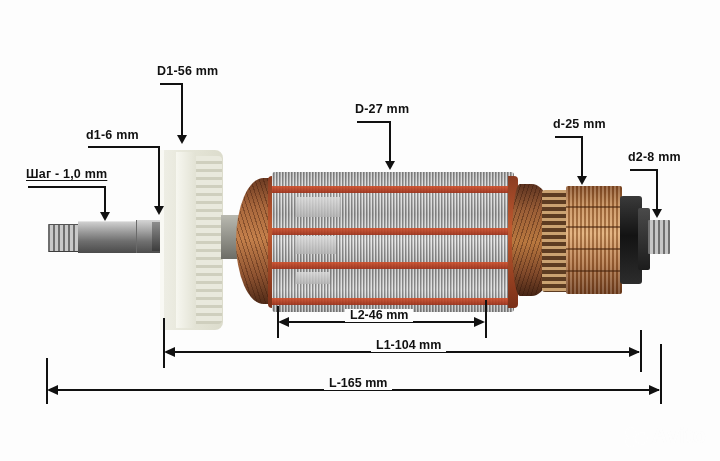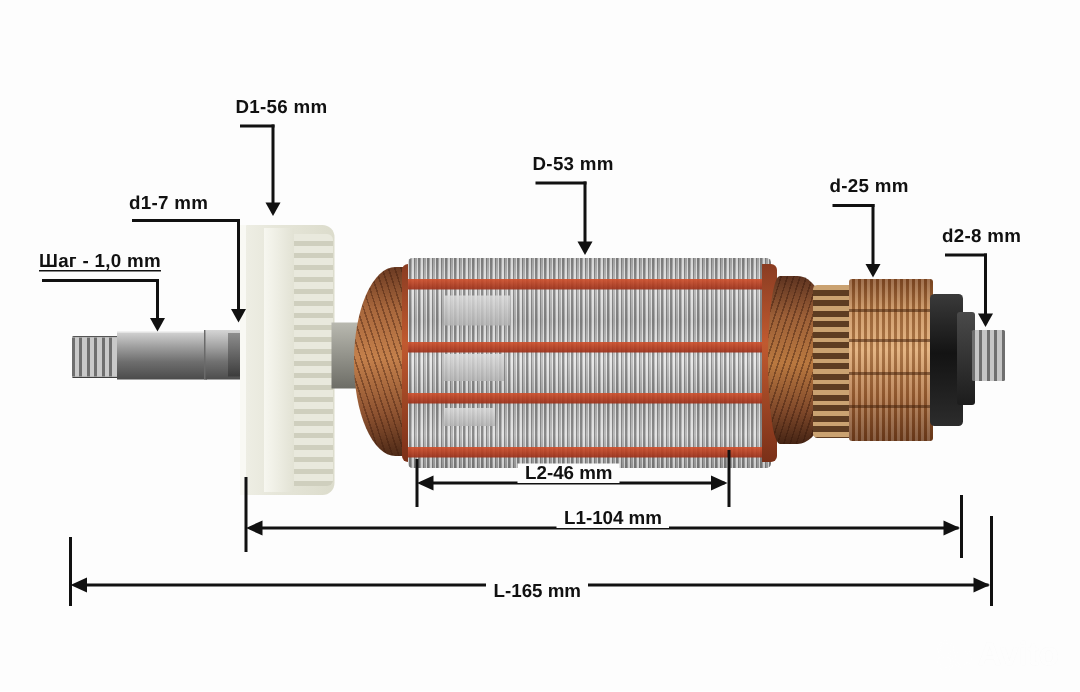--- a/index.html
+++ b/index.html
@@ -218,31 +218,31 @@
     <div class="collar"></div>
     <div class="collar2"></div>
     <div class="shaftRear"></div>
   </div>
 
   <div class="lbl u" style="left:26px;top:168px;">Шаг - 1,0 mm</div>
   <div class="hline" style="left:28px;top:186px;width:78px;"></div>
   <div class="vline" style="left:104px;top:186px;height:28px;"></div>
   <div class="arrow-d" style="left:100px;top:212px;"></div>
 
-  <div class="lbl" style="left:86px;top:129px;">d1-7 mm</div>
+  <div class="lbl" style="left:86px;top:129px;">d1-6 mm</div>
   <div class="hline" style="left:88px;top:146px;width:72px;"></div>
   <div class="vline" style="left:158px;top:146px;height:62px;"></div>
   <div class="arrow-d" style="left:154px;top:206px;"></div>
 
   <div class="lbl" style="left:157px;top:65px;">D1-56 mm</div>
   <div class="hline" style="left:160px;top:83px;width:23px;"></div>
   <div class="vline" style="left:181px;top:83px;height:54px;"></div>
   <div class="arrow-d" style="left:177px;top:135px;"></div>
 
-  <div class="lbl" style="left:355px;top:103px;">D-53 mm</div>
+  <div class="lbl" style="left:355px;top:103px;">D-27 mm</div>
   <div class="hline" style="left:357px;top:121px;width:34px;"></div>
   <div class="vline" style="left:389px;top:121px;height:42px;"></div>
   <div class="arrow-d" style="left:385px;top:161px;"></div>
 
   <div class="lbl" style="left:553px;top:118px;text-align:center;">d-25 mm</div>
   <div class="hline" style="left:555px;top:136px;width:28px;"></div>
   <div class="vline" style="left:581px;top:136px;height:42px;"></div>
   <div class="arrow-d" style="left:577px;top:176px;"></div>
 
   <div class="lbl" style="left:628px;top:151px;">d2-8 mm</div>
@@ -262,21 +262,21 @@
   <div class="hline" style="left:167px;top:351px;width:472px;"></div>
   <div class="arrow-l" style="left:164px;top:347px;"></div>
   <div class="arrow-r" style="left:629px;top:347px;"></div>
   <div class="dimtext" style="left:371px;top:339px;">L1-104 mm</div>
 
   <div class="tick" style="left:46px;top:358px;height:46px;"></div>
   <div class="tick" style="left:660px;top:344px;height:60px;"></div>
   <div class="hline" style="left:50px;top:389px;width:609px;"></div>
   <div class="arrow-l" style="left:47px;top:385px;"></div>
   <div class="arrow-r" style="left:649px;top:385px;"></div>
-  <div class="dimtext" style="left:324px;top:388px;">L-165 mm</div>
+  <div class="dimtext" style="left:324px;top:377px;">L-165 mm</div>
 
   <div class="watermark">
     <span class="wm-dots">
       <i class="wm-d1"></i>
         <i class="wm-d2"></i>
         <i class="wm-d3"></i>
     </span>
     <span>Avito</span>
   </div>
 

